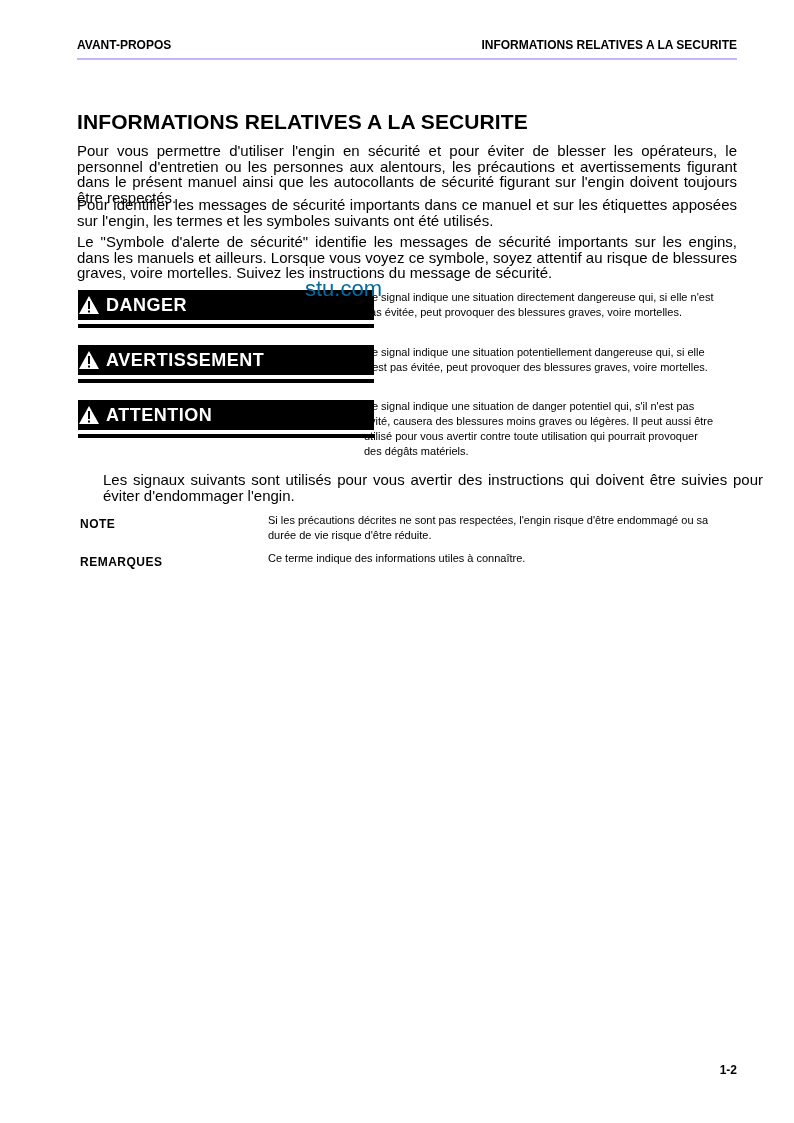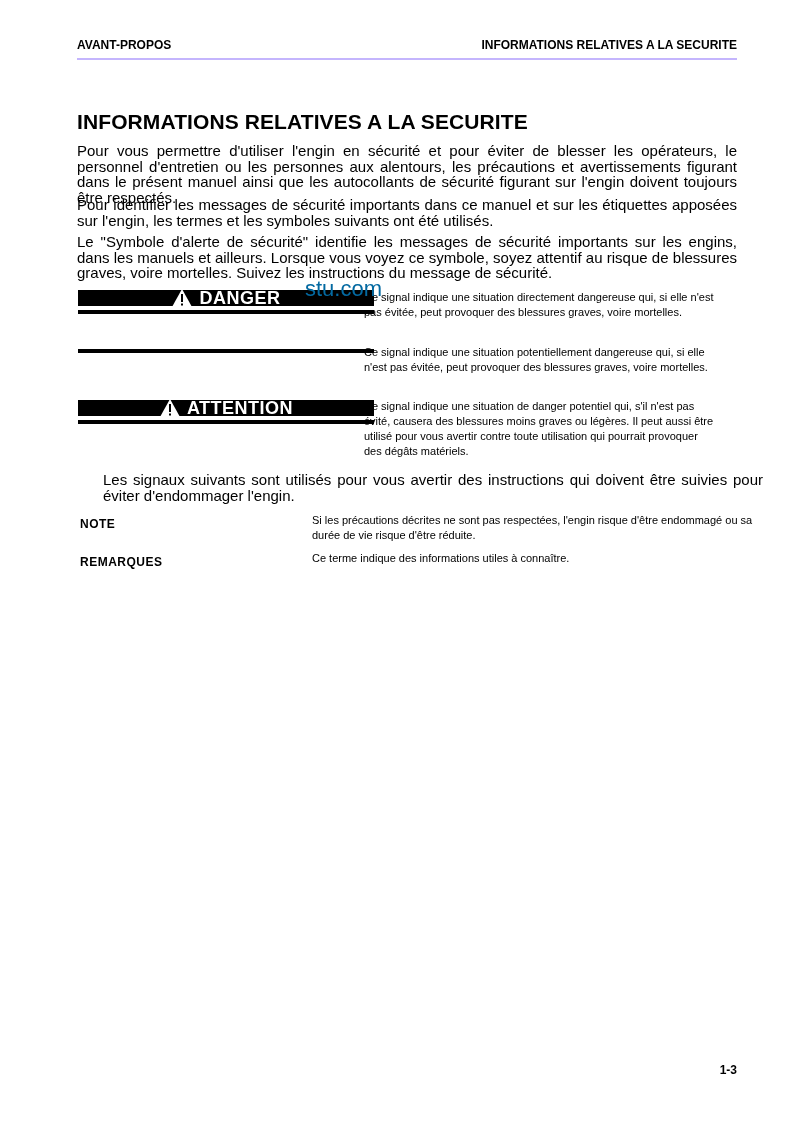--- a/index.html
+++ b/index.html
@@ -9,35 +9,35 @@
             border-bottom: 2px solid #c4b5fd; }
   .header .left { position: absolute; left: 0; top: 0; font-size: 12px; font-weight: bold; }
   .header .right { position: absolute; right: 0; top: 0; font-size: 12px; font-weight: bold; }
   .title { position: absolute; left: 77px; top: 110px; font-size: 21px; font-weight: bold; letter-spacing: 0.1px; }
   .para { position: absolute; left: 77px; width: 660px; font-size: 15px; line-height: 15.5px;
           text-align: justify; }
   .p1 { top: 143px; }
   .p2 { top: 197px; }
   .p3 { top: 234px; }
   .signal { position: absolute; left: 78px; width: 296px; }
-  .signal .box { height: 16px; background: #000; color: #fff; display: flex;
-                 align-items: center; justify-content: center; font-weight: bold; font-size: 18px; letter-spacing: 0.5px; }
+  .signal .box { height: 30px; background: #000; color: #fff; display: flex;
+                 align-items: center; font-weight: bold; font-size: 18px; letter-spacing: 0.5px; }
   .signal .box svg { width: 22px; height: 20px; margin-right: 6px; }
   .signal .bar { height: 4px; background: #000; margin-top: 4px; }
   .sig-danger { top: 290px; }
   .sig-warn { top: 345px; }
   .sig-caution { top: 400px; }
   .sigtext { position: absolute; left: 364px; width: 350px; font-size: 11px; line-height: 15px; }
   .st-danger { top: 290px; }
   .st-warn { top: 345px; }
   .st-caution { top: 399px; }
   .watermark { position: absolute; left: 305px; top: 276px; font-size: 22px; color: #0369a1; font-family: "Liberation Sans", sans-serif; }
   .p4 { top: 472px; padding-left: 26px; }
   .term { position: absolute; left: 80px; font-size: 12px; font-weight: bold; letter-spacing: 0.5px; }
-  .termdesc { position: absolute; left: 268px; width: 465px; font-size: 11px; line-height: 15px; margin-left: 44px; }
+  .termdesc { position: absolute; left: 268px; width: 465px; font-size: 11px; line-height: 15px; }
   .t-note { top: 517px; }
   .d-note { top: 513px; }
   .t-rem { top: 555px; }
   .d-rem { top: 551px; }
   .pagenum { position: absolute; right: 57px; top: 1063px; font-size: 12px; font-weight: bold; }
 </style>
 </head>
 <body>
 
 <div class="header">
@@ -58,20 +58,28 @@
       <rect x="10" y="6" width="2" height="8" fill="#000"></rect>
       <rect x="10" y="15.5" width="2" height="2" fill="#000"></rect>
     </svg>
     <span>DANGER</span>
   </div>
   <div class="bar"></div>
 </div>
 <div class="sigtext st-danger">Ce signal indique une situation directement dangereuse qui, si elle n'est pas évitée, peut provoquer des blessures graves, voire mortelles.</div>
 
 <div class="signal sig-warn">
+  <div class="box">
+    <svg viewBox="0 0 22 20">
+      <polygon points="11,1 21,19 1,19" fill="#fff"></polygon>
+      <rect x="10" y="6" width="2" height="8" fill="#000"></rect>
+      <rect x="10" y="15.5" width="2" height="2" fill="#000"></rect>
+    </svg>
+    <span>AVERTISSEMENT</span>
+  </div>
   <div class="bar"></div>
 </div>
 <div class="sigtext st-warn">Ce signal indique une situation potentiellement dangereuse qui, si elle n'est pas évitée, peut provoquer des blessures graves, voire mortelles.</div>
 
 <div class="signal sig-caution">
   <div class="box">
     <svg viewBox="0 0 22 20">
       <polygon points="11,1 21,19 1,19" fill="#fff"></polygon>
       <rect x="10" y="6" width="2" height="8" fill="#000"></rect>
       <rect x="10" y="15.5" width="2" height="2" fill="#000"></rect>
@@ -85,13 +93,13 @@
 <div class="watermark">stu.com</div>
 
 <div class="para p4">Les signaux suivants sont utilisés pour vous avertir des instructions qui doivent être suivies pour éviter d'endommager l'engin.</div>
 
 <div class="term t-note">NOTE</div>
 <div class="termdesc d-note">Si les précautions décrites ne sont pas respectées, l'engin risque d'être endommagé ou sa durée de vie risque d'être réduite.</div>
 
 <div class="term t-rem">REMARQUES</div>
 <div class="termdesc d-rem">Ce terme indique des informations utiles à connaître.</div>
 
-<div class="pagenum">1-3</div>
+<div class="pagenum">1-2</div>
 
 </body></html>

